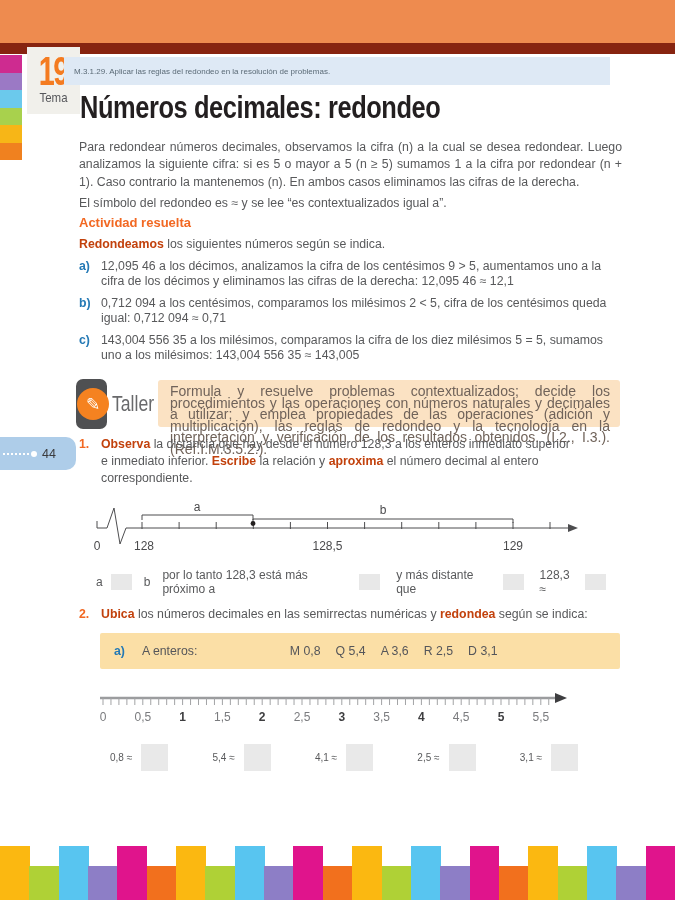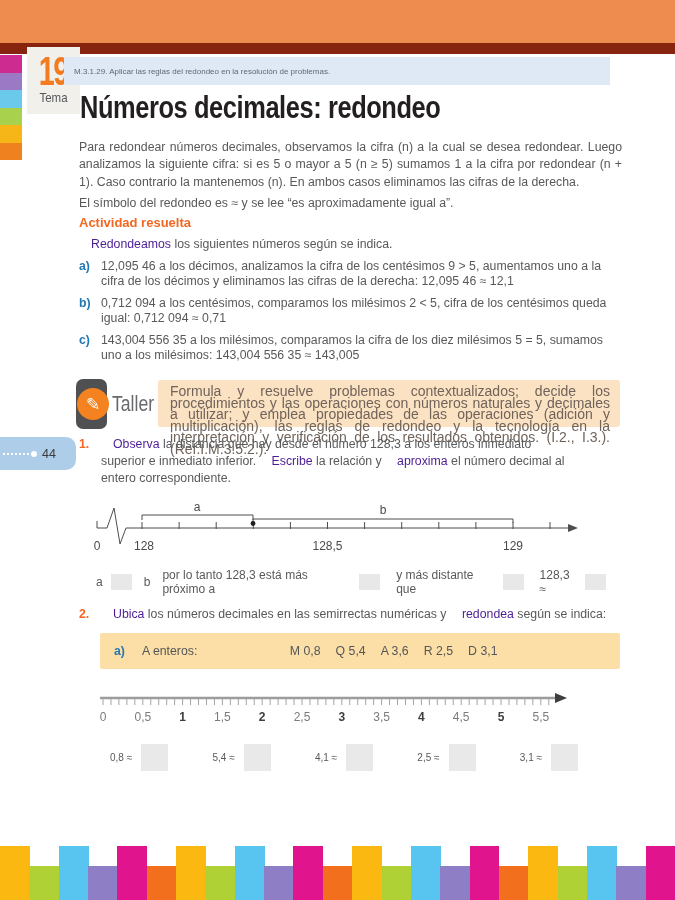--- a/index.html
+++ b/index.html
@@ -23,21 +23,21 @@
   .intro .para { text-align:justify; }
   .intro .symbol-line { margin-top:4px; }
 
   
   .actividad { position:absolute; left:79px; top:215px; width:543px; color:#58595B; font-size:12.3px; }
   .actividad-heading { color:#F26822; font-weight:bold; font-size:13px; margin-bottom:7px; }
   .actividad-lead { margin-bottom:7px; line-height:15px; }
   .actividad-item { display:flex; margin-bottom:7px; line-height:15px; }
   .item-letter { width:22px; flex:0 0 22px; color:#2479B5; font-weight:bold; }
   .item-text { flex:1; }
-  b.inlinebold { font-weight:normal; color:#4c1d95;margin-left:12px; }
+  b.inlinebold { font-weight:bold; color:#c2410c; }
 
   
   .taller-tab { position:absolute; left:76px; top:379px; width:31px; height:50px; background:#4F5052; border-radius:7px; }
   .taller-circle { position:absolute; left:77px; top:388px; width:32px; height:32px; background:#F58220; border-radius:50%; display:flex; align-items:center; justify-content:center; }
   .taller-circle span { color:#fff; font-size:17px; line-height:17px; }
   .taller-label { position:absolute; left:112px; top:391px; font-size:22px; color:#68696B; transform:scaleX(0.8); transform-origin:left center; }
   .taller-box { position:absolute; left:158px; top:380px; width:462px; height:47px; background:#FBE2C3; border-radius:3px; padding:6px 10px 0 12px; }
   .taller-box span { font-size:14px; line-height:11.5px; color:#70635A; display:block; text-align:justify; }
 
   
@@ -96,21 +96,21 @@
     <span class="tema-number">19</span>
     <span class="tema-label">Tema</span>
   </div>
   <div class="standard-strip">
     <span>M.3.1.29. Aplicar las reglas del redondeo en la resolución de problemas.</span>
   </div>
   <div class="page-title">Números decimales: redondeo</div>
 
   <div class="intro">
     <div class="para">Para redondear números decimales, observamos la cifra (n) a la cual se desea redondear. Luego analizamos la siguiente cifra: si es 5 o mayor a 5 (n ≥ 5) sumamos 1 a la cifra por redondear (n + 1). Caso contrario la mantenemos (n). En ambos casos eliminamos las cifras de la derecha.</div>
-    <div class="symbol-line">El símbolo del redondeo es ≈ y se lee “es aproximadamente igual a”.</div>
+    <div class="symbol-line">El símbolo del redondeo es ≈ y se lee “es contextualizados igual a”.</div>
   </div>
 
   <div class="actividad">
     <div class="actividad-heading">Actividad resuelta</div>
     <div class="actividad-lead"><b class="inlinebold">Redondeamos</b><span> los siguientes números según se indica.</span></div>
     <div class="actividad-item">
       <span class="item-letter">a)</span>
       <span class="item-text">12,095 46 a los décimos, analizamos la cifra de los centésimos 9 &gt; 5, aumentamos uno a la cifra de los décimos y eliminamos las cifras de la derecha: 12,095 46 ≈ 12,1</span>
     </div>
     <div class="actividad-item">

